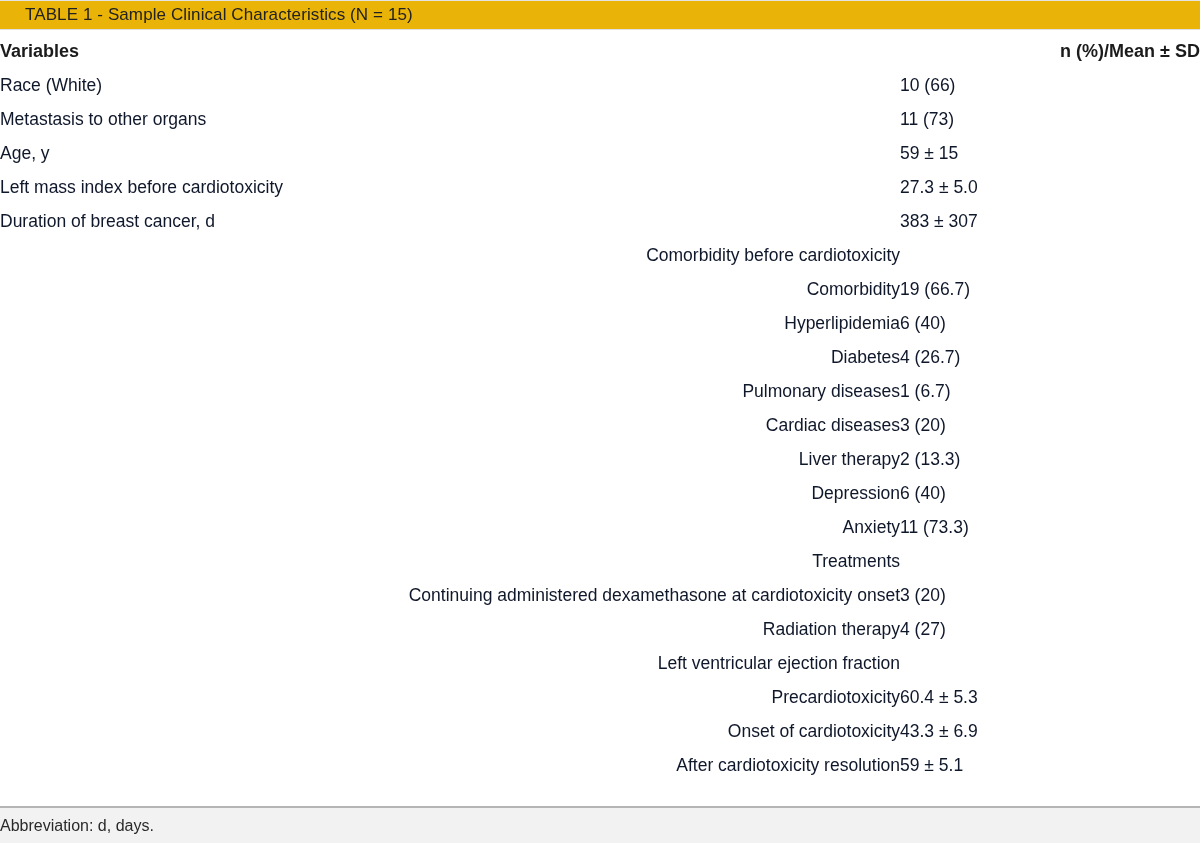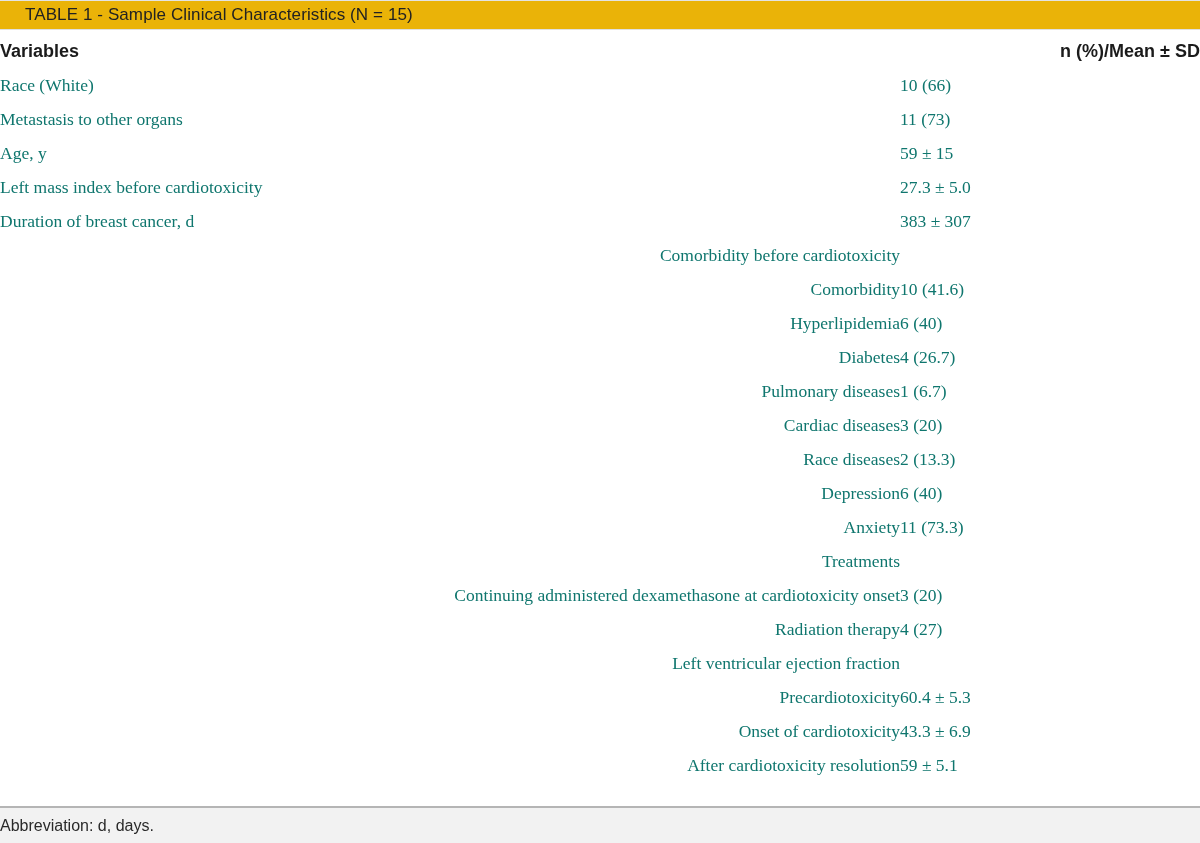--- a/index.html
+++ b/index.html
@@ -74,22 +74,21 @@
     padding-left: 25px;
   }
   th.th-value {
     text-align: right;
     padding-right: 15px;
   }
 
   tr.data-row td {
     height: 34px;
     font-size: 17.5px;
-    color: #0f766e;
-    font-family: Liberation Serif, serif;
+    color: #0f172a;
   }
   td.td-label {
     text-align: left;
     padding-left: 44px;
     white-space: nowrap;
   }
   td.td-label.lvl1 {
     padding-left: 30px;
     text-align: right;
   }
@@ -150,40 +149,40 @@
           <tr class="data-row">
             <td class="td-label">Duration of breast cancer, d</td>
             <td class="td-value">383 ± 307</td>
           </tr>
           <tr class="data-row">
             <td class="td-label lvl1">Comorbidity before cardiotoxicity</td>
             <td class="td-value"></td>
           </tr>
           <tr class="data-row">
             <td class="td-label lvl1">Comorbidity</td>
-            <td class="td-value">10 (41.6)</td>
+            <td class="td-value">19 (66.7)</td>
           </tr>
           <tr class="data-row">
             <td class="td-label lvl1">Hyperlipidemia</td>
             <td class="td-value">6 (40)</td>
           </tr>
           <tr class="data-row">
             <td class="td-label lvl1">Diabetes</td>
             <td class="td-value">4 (26.7)</td>
           </tr>
           <tr class="data-row">
             <td class="td-label lvl1">Pulmonary diseases</td>
             <td class="td-value">1 (6.7)</td>
           </tr>
           <tr class="data-row">
             <td class="td-label lvl1">Cardiac diseases</td>
             <td class="td-value">3 (20)</td>
           </tr>
           <tr class="data-row">
-            <td class="td-label lvl1">Race diseases</td>
+            <td class="td-label lvl1">Liver therapy</td>
             <td class="td-value">2 (13.3)</td>
           </tr>
           <tr class="data-row">
             <td class="td-label lvl1">Depression</td>
             <td class="td-value">6 (40)</td>
           </tr>
           <tr class="data-row">
             <td class="td-label lvl1">Anxiety</td>
             <td class="td-value">11 (73.3)</td>
           </tr>

